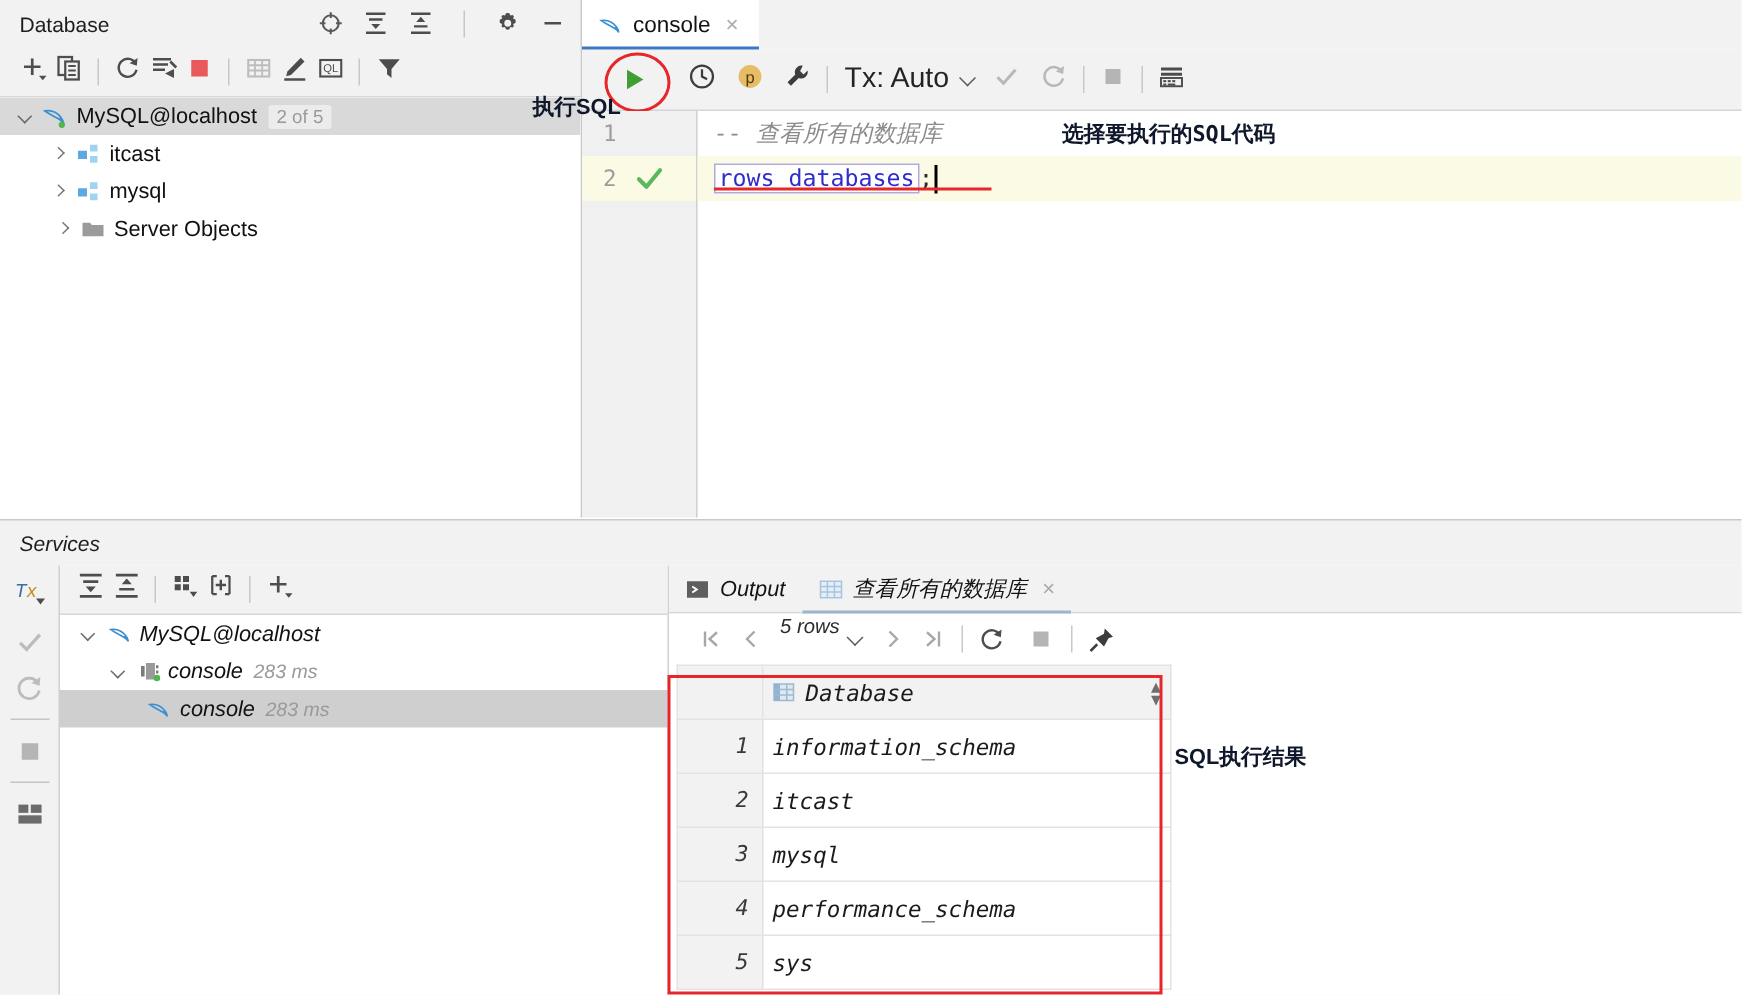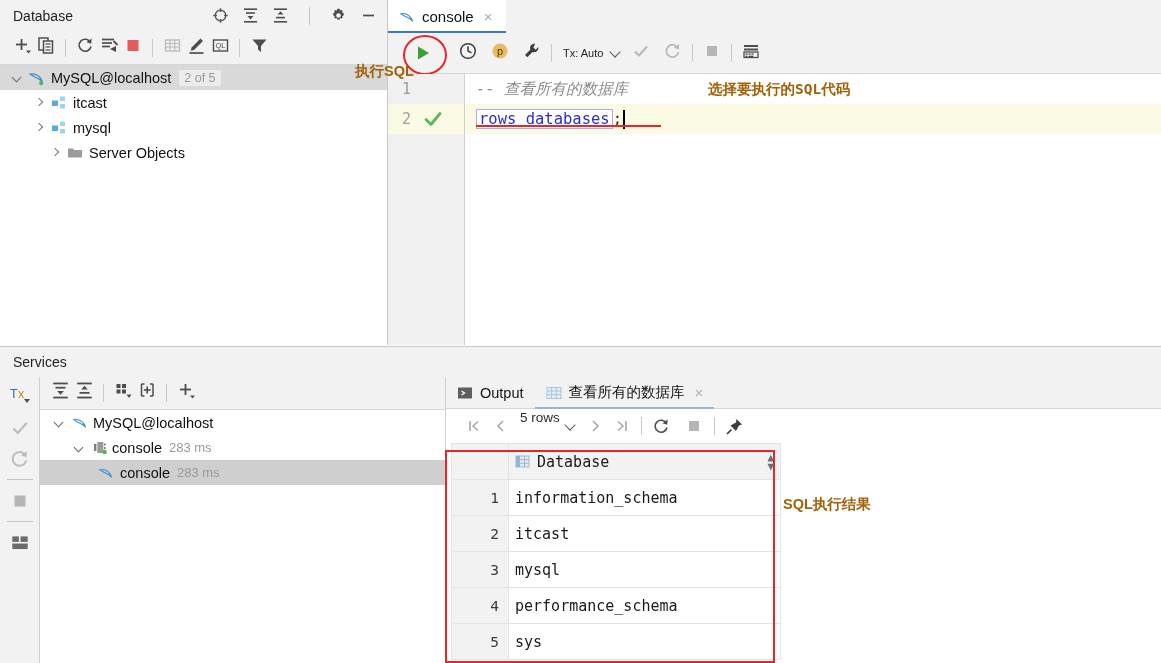--- a/index.html
+++ b/index.html
@@ -42,43 +42,43 @@
   .tabbar{height:33px;background:#f2f2f2;display:flex;align-items:flex-end;border-bottom:0;}
   .tab{height:33px;min-width:118px;background:#ffffff;display:flex;align-items:center;
        gap:7px;padding:0 10px 0 11px;box-sizing:border-box;position:relative;}
   .tab::after{content:"";position:absolute;left:0;right:0;bottom:0;height:2.5px;background:#3b78c3;}
   .tab-label{font-size:15px;color:#111;}
   .tab-x{color:#adadad;font-size:15px;margin-left:3px;}
   .ed-toolbar{height:40px;background:#f2f2f2;display:flex;align-items:center;padding-left:10px;
               border-bottom:1px solid #d6d6d6;}
   .run-wrap{position:relative;width:50px;height:40px;display:flex;align-items:center;justify-content:center;}
   .run-circle{position:absolute;left:5px;top:2px;width:40px;height:36px;border:2.5px solid #e8262a;border-radius:50%;}
-  .tx-auto{font-size:11px;color:#242424;margin:0 2px 0 4px;}
+  .tx-auto{font-size:19px;color:#242424;margin:0 2px 0 4px;}
   .chev{display:inline-block;width:7px;height:7px;border-right:1.6px solid #5a5a5a;
         border-bottom:1.6px solid #5a5a5a;transform:rotate(45deg);margin:0 6px 3px 6px;}
   .editor-body{position:absolute;left:0;right:0;top:74px;bottom:0;background:#ffffff;display:flex;}
   .gutter{width:77px;background:#f0f0f0;border-right:1px solid #d0d0d0;box-sizing:border-box;flex:0 0 77px;}
   .gline{height:30px;display:flex;align-items:center;justify-content:flex-start;padding-left:14px;
          color:#9d9d9d;font-family:"DejaVu Sans Mono",monospace;font-size:15px;}
   .gline.cur{background:#fbfae4;}
   .code{flex:1;position:relative;}
   .cline{height:30px;display:flex;align-items:center;padding-left:11px;
          font-family:"DejaVu Sans Mono",monospace;font-size:15.5px;}
   .cline.cur{background:#fbfae4;}
   .comment{color:#8b8b8b;font-style:italic;}
   .sqlbox{border:1px solid #b2aade;background:#ffffff;padding:0px 2px;color:#2d2dce;}
   .semi{color:#2b2b2b;}
   .caret{display:inline-block;width:1.5px;height:19px;background:#000;margin-left:1px;vertical-align:-4px;}
   .underline-red{position:absolute;left:11px;top:51px;width:185px;height:2px;background:#e8262a;}
 
   
-  .anno{color:#a16207;font-weight:bold;font-size:14.5px;position:absolute;white-space:nowrap;}
+  .anno{color:#0f172a;font-weight:bold;font-size:14.5px;position:absolute;white-space:nowrap;}
 
   
-  .sv-panel{position:absolute;left:0;top:346px;right:0;bottom:0;background:#f2f2f2;border-top:1px solid #c9c9c9;}
+  .sv-panel{position:absolute;left:0;top:346px;right:0;bottom:0;background:#f2f2f2;border-top:1px solid #c9c9c9;font-style:italic;}
   .sv-head{height:30px;display:flex;align-items:center;padding-left:13px;font-size:14px;color:#1d1d1d;}
   .sv-body{position:absolute;left:0;right:0;top:30px;bottom:0;display:flex;}
   .sv-rail{width:40px;background:#f2f2f2;border-right:1px solid #d0d0d0;box-sizing:border-box;
            display:flex;flex-direction:column;align-items:center;padding-top:4px;}
   .rail-btn{width:32px;height:31px;display:flex;align-items:center;justify-content:center;}
   .sv-tree-col{width:406px;box-sizing:border-box;border-right:1px solid #d0d0d0;background:#ffffff;}
   .sv-tb{height:32px;background:#f2f2f2;display:flex;align-items:center;padding-left:8px;
          border-bottom:1px solid #d6d6d6;}
   .svrow{height:25px;display:flex;align-items:center;font-size:14.5px;color:#111;white-space:nowrap;}
   .svrow.sel{background:#cfcfcf;}
@@ -256,21 +256,21 @@
         <span class="ic" style="margin:0 6px 0 5px">
           <svg width="16" height="16" viewBox="0 0 16 16">
               <rect x="1" y="5.5" width="6" height="5.5" fill="#5aa9e0"></rect>
               <rect x="9" y="1.5" width="5" height="4.5" fill="#9fd3f2"></rect>
               <rect x="9" y="9" width="5" height="4.5" fill="#9fd3f2"></rect>
             </svg>
         </span>
         <span>mysql</span>
       </div>
 
-      <div class="trow" style="padding-left:48px">
+      <div class="trow" style="padding-left:35px">
         <span class="twist closed"></span>
         <span class="ic" style="margin:0 6px 0 5px">
           <svg width="16" height="16" viewBox="0 0 16 16">
               <path d="M1 3.5 L6 3.5 L7.2 5 L15 5 L15 12.5 L1 12.5 Z" fill="#9b9b9b"></path>
             </svg>
         </span>
         <span>Server Objects</span>
       </div>
     </div>
   </div>

